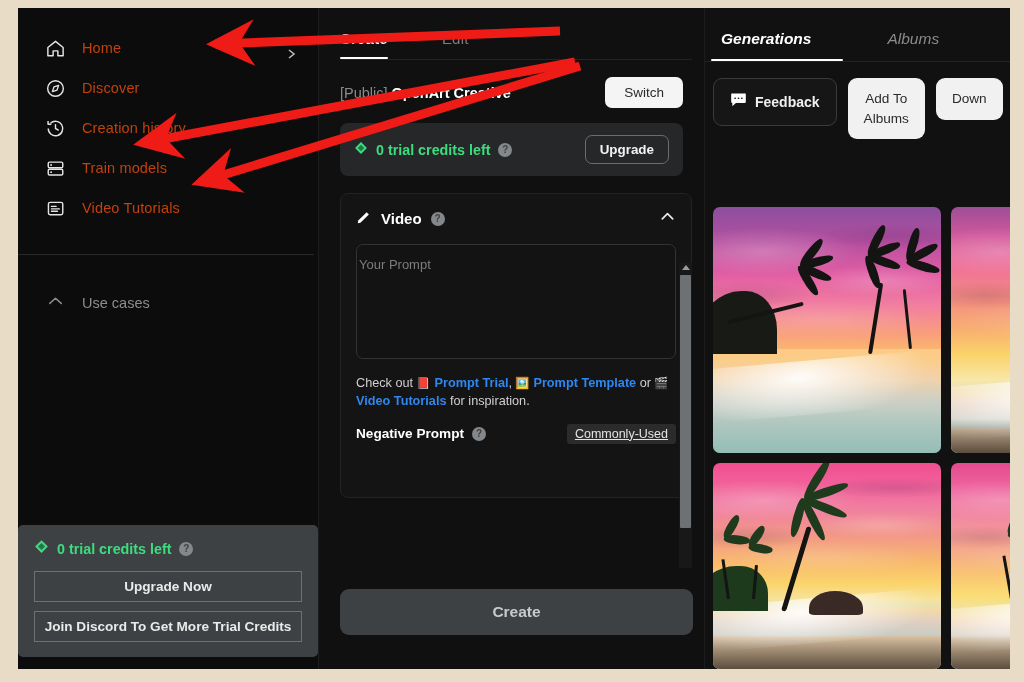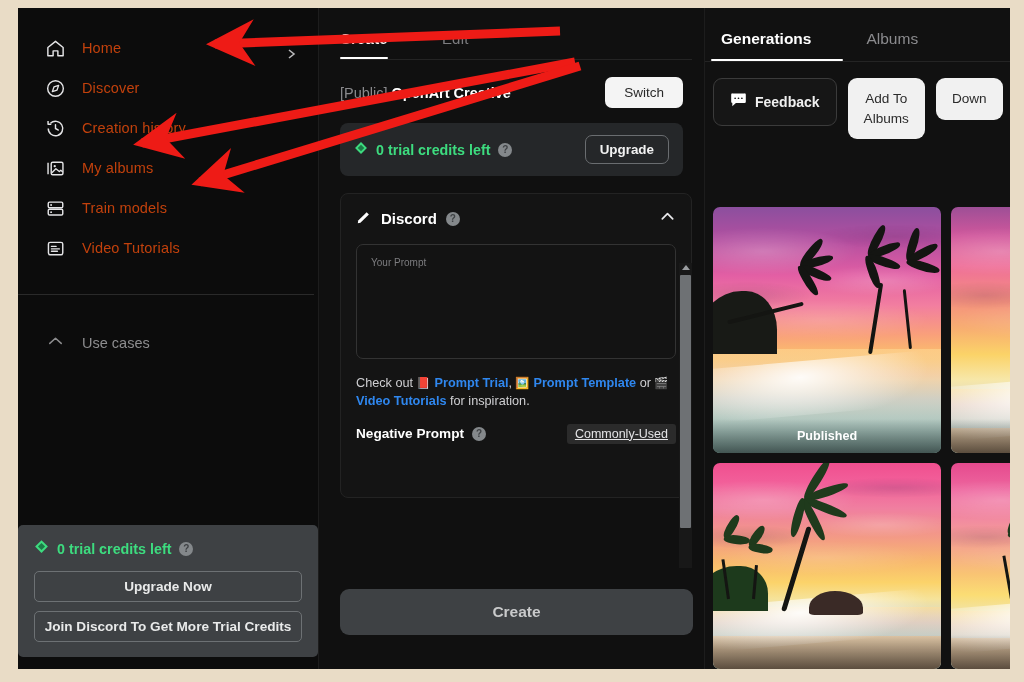--- a/index.html
+++ b/index.html
@@ -85,21 +85,21 @@
   .credit-text { color: #3ddc7f; font-size: 14.3px; font-weight: 700; }
   .help-dot {
     width: 14px; height: 14px; border-radius: 50%;
     background: #84888b; color: #3e4144;
     font-size: 10px; font-weight: 700;
     display: flex; align-items: center; justify-content: center;
     line-height: 1;
   }
   .ghost-btn {
     display: block; width: 100%;
-    border: 1px solid #6d7174; border-radius: 5px;
+    border: 1px solid #6d7174; border-radius: 0;
     background: transparent; color: #e9eaea;
     font-family: inherit; font-size: 13.6px; font-weight: 700;
     padding: 7px 0; text-align: center; cursor: pointer;
   }
   .ghost-btn + .ghost-btn { margin-top: 9px; }
 
   
   #center-panel {
     width: 386px; flex: 0 0 386px;
     background: #101010;
@@ -158,22 +158,22 @@
     overflow: hidden;
   }
   #prompt-head {
     display: flex; align-items: center; gap: 9px; margin-bottom: 15px;
   }
   #prompt-head .title { color: #fff; font-size: 15px; font-weight: 700; }
   #prompt-chevron { margin-left: auto; }
   .prompt-box {
     width: 100%; height: 115px;
     background: #131313; border: 1px solid #333; border-radius: 7px;
-    color: #7c7c7f; font-family: inherit; font-size: 10px;
-    padding: 12px 14px; resize: none; outline: none;
+    color: #7c7c7f; font-family: inherit; font-size: 13px;
+    padding: 12px 2px; resize: none; outline: none;
   }
   .prompt-box::placeholder { color: #7c7c7f; }
   #checkout-line {
     margin-top: 11px; font-size: 12.7px; color: #cfcfd2; line-height: 1.45;
   }
   #checkout-line a { color: #2f87ef; font-weight: 700; text-decoration: none; }
   #checkout-line .emoji { font-size: 11.5px; }
 
   #neg-head {
     display: flex; align-items: center; gap: 8px; margin-top: 13px;
@@ -214,21 +214,21 @@
     border: none; border-radius: 9px;
     font-family: inherit; font-size: 15.5px; font-weight: 700; cursor: pointer;
   }
 
   
   #right-panel {
     flex: 1 1 auto; background: #111111;
     position: relative; border-left: 1px solid #1d1d1d; overflow: hidden;
   }
   #right-tabs {
-    display: flex; gap: 55px; padding: 22px 0 0 16px; position: relative;
+    display: flex; gap: 76px; padding: 22px 0 0 16px; position: relative; font-style: italic;
   }
   .right-tab { font-size: 15.5px; padding-bottom: 13px; cursor: pointer; }
   .right-tab.active { color: #fff; font-weight: 600; }
   .right-tab.inactive { color: #8b8b8e; }
   .right-tab.active::after {
     content:""; position:absolute; left:6px; bottom:0;
     width:132px; height:2.5px; background:#fff; border-radius:2px;
   }
   #right-tabs-rule { height: 1px; background: #242424; }
 
@@ -378,31 +378,20 @@
         <span class="nav-icon">
           <svg viewBox="0 0 22 22" width="21" height="21">
               <path d="M3.4 11a7.6 7.6 0 1 0 2.3-5.4" fill="none" stroke="#e4e4e6" stroke-width="1.5"></path>
               <path d="M3.2 3.2 L3.2 6.6 L6.6 6.6" fill="none" stroke="#e4e4e6" stroke-width="1.5" stroke-linejoin="round"></path>
               <path d="M11 7 L11 11 L14 12.6" fill="none" stroke="#e4e4e6" stroke-width="1.5" stroke-linecap="round"></path>
             </svg>
         </span>
         <span class="nav-label">Creation history</span>
       </div>
 
-      <div class="nav-item">
-        <span class="nav-icon">
-          <svg viewBox="0 0 22 22" width="21" height="21">
-              <path d="M3.2 5 L3.2 17" fill="none" stroke="#e4e4e6" stroke-width="1.5"></path>
-              <rect x="6.5" y="4.5" width="12.3" height="13" rx="1.6" fill="none" stroke="#e4e4e6" stroke-width="1.5"></rect>
-              <circle cx="10.2" cy="8.6" r="1.2" fill="#e4e4e6"></circle>
-              <path d="M7.2 15.4 L11.4 11.2 L15 14.2 L16.6 12.8 L18.6 14.8" fill="none" stroke="#e4e4e6" stroke-width="1.4" stroke-linejoin="round"></path>
-            </svg>
-        </span>
-        <span class="nav-label">My albums</span>
-      </div>
 
       <div class="nav-item">
         <span class="nav-icon">
           <svg viewBox="0 0 22 22" width="21" height="21">
               <rect x="3.4" y="4.3" width="15.2" height="6" rx="1.4" fill="none" stroke="#e4e4e6" stroke-width="1.5"></rect>
               <rect x="3.4" y="11.8" width="15.2" height="6" rx="1.4" fill="none" stroke="#e4e4e6" stroke-width="1.5"></rect>
               <circle cx="6.4" cy="7.3" r="1" fill="#e4e4e6"></circle>
               <circle cx="6.4" cy="14.8" r="1" fill="#e4e4e6"></circle>
             </svg>
         </span>
@@ -478,21 +467,21 @@
       <button id="upgrade-btn">Upgrade</button>
     </div>
 
     <div id="prompt-card">
       <div id="prompt-head">
         <span>
           <svg viewBox="0 0 18 18" width="16" height="16">
               <path d="M2.5 13 L12 3.6 L14.5 6.1 L5 15.5 L2 16 Z" fill="#ffffff"></path>
             </svg>
         </span>
-        <span class="title">Discord</span>
+        <span class="title">Video</span>
         <span class="help-dot">?</span>
         <span id="prompt-chevron">
           <svg viewBox="0 0 18 18" width="17" height="17">
               <path d="M3.5 11.5 L9 6 L14.5 11.5" fill="none" stroke="#e9e9ec" stroke-width="1.8" stroke-linecap="round" stroke-linejoin="round"></path>
             </svg>
         </span>
       </div>
 
       <textarea class="prompt-box" placeholder="Your Prompt" style=""></textarea>
 
@@ -567,21 +556,20 @@
             <div class="palm-trunk" style="left:68%;bottom:40%;width:4px;height:72px;transform:rotate(9deg);border-radius:2px"></div>
             <div class="frond" style="left:68%;top:18%;transform:rotate(-60deg)"></div>
             <div class="frond" style="left:68%;top:18%;transform:rotate(-18deg)"></div>
             <div class="frond" style="left:68%;top:18%;transform:rotate(22deg)"></div>
             <div class="frond" style="left:68%;top:18%;transform:rotate(74deg)"></div>
             <div class="palm-trunk" style="left:86%;bottom:42%;width:3px;height:60px;transform:rotate(-6deg);border-radius:2px"></div>
             <div class="frond" style="left:85%;top:20%;transform:rotate(-70deg)"></div>
             <div class="frond" style="left:85%;top:20%;transform:rotate(-25deg)"></div>
             <div class="frond" style="left:85%;top:20%;transform:rotate(20deg)"></div>
           </div>
-          <div class="gal-caption">Published</div>
         </div>
 
         <div class="gal-card" style="width:228px;height:210px">
           <div class="art sky2">
             <div class="clouds"></div>
             <div class="sea" style="height:30%"></div>
             <div class="sand" style="height:16%"></div>
             <div class="foam" style="bottom:13%"></div>
             <div class="hill-left" style="bottom:28%;width:30%;height:22%;background:#1d3a1c"></div>
             <div class="rock" style="left:42%;bottom:26%;width:54px;height:24px"></div>

